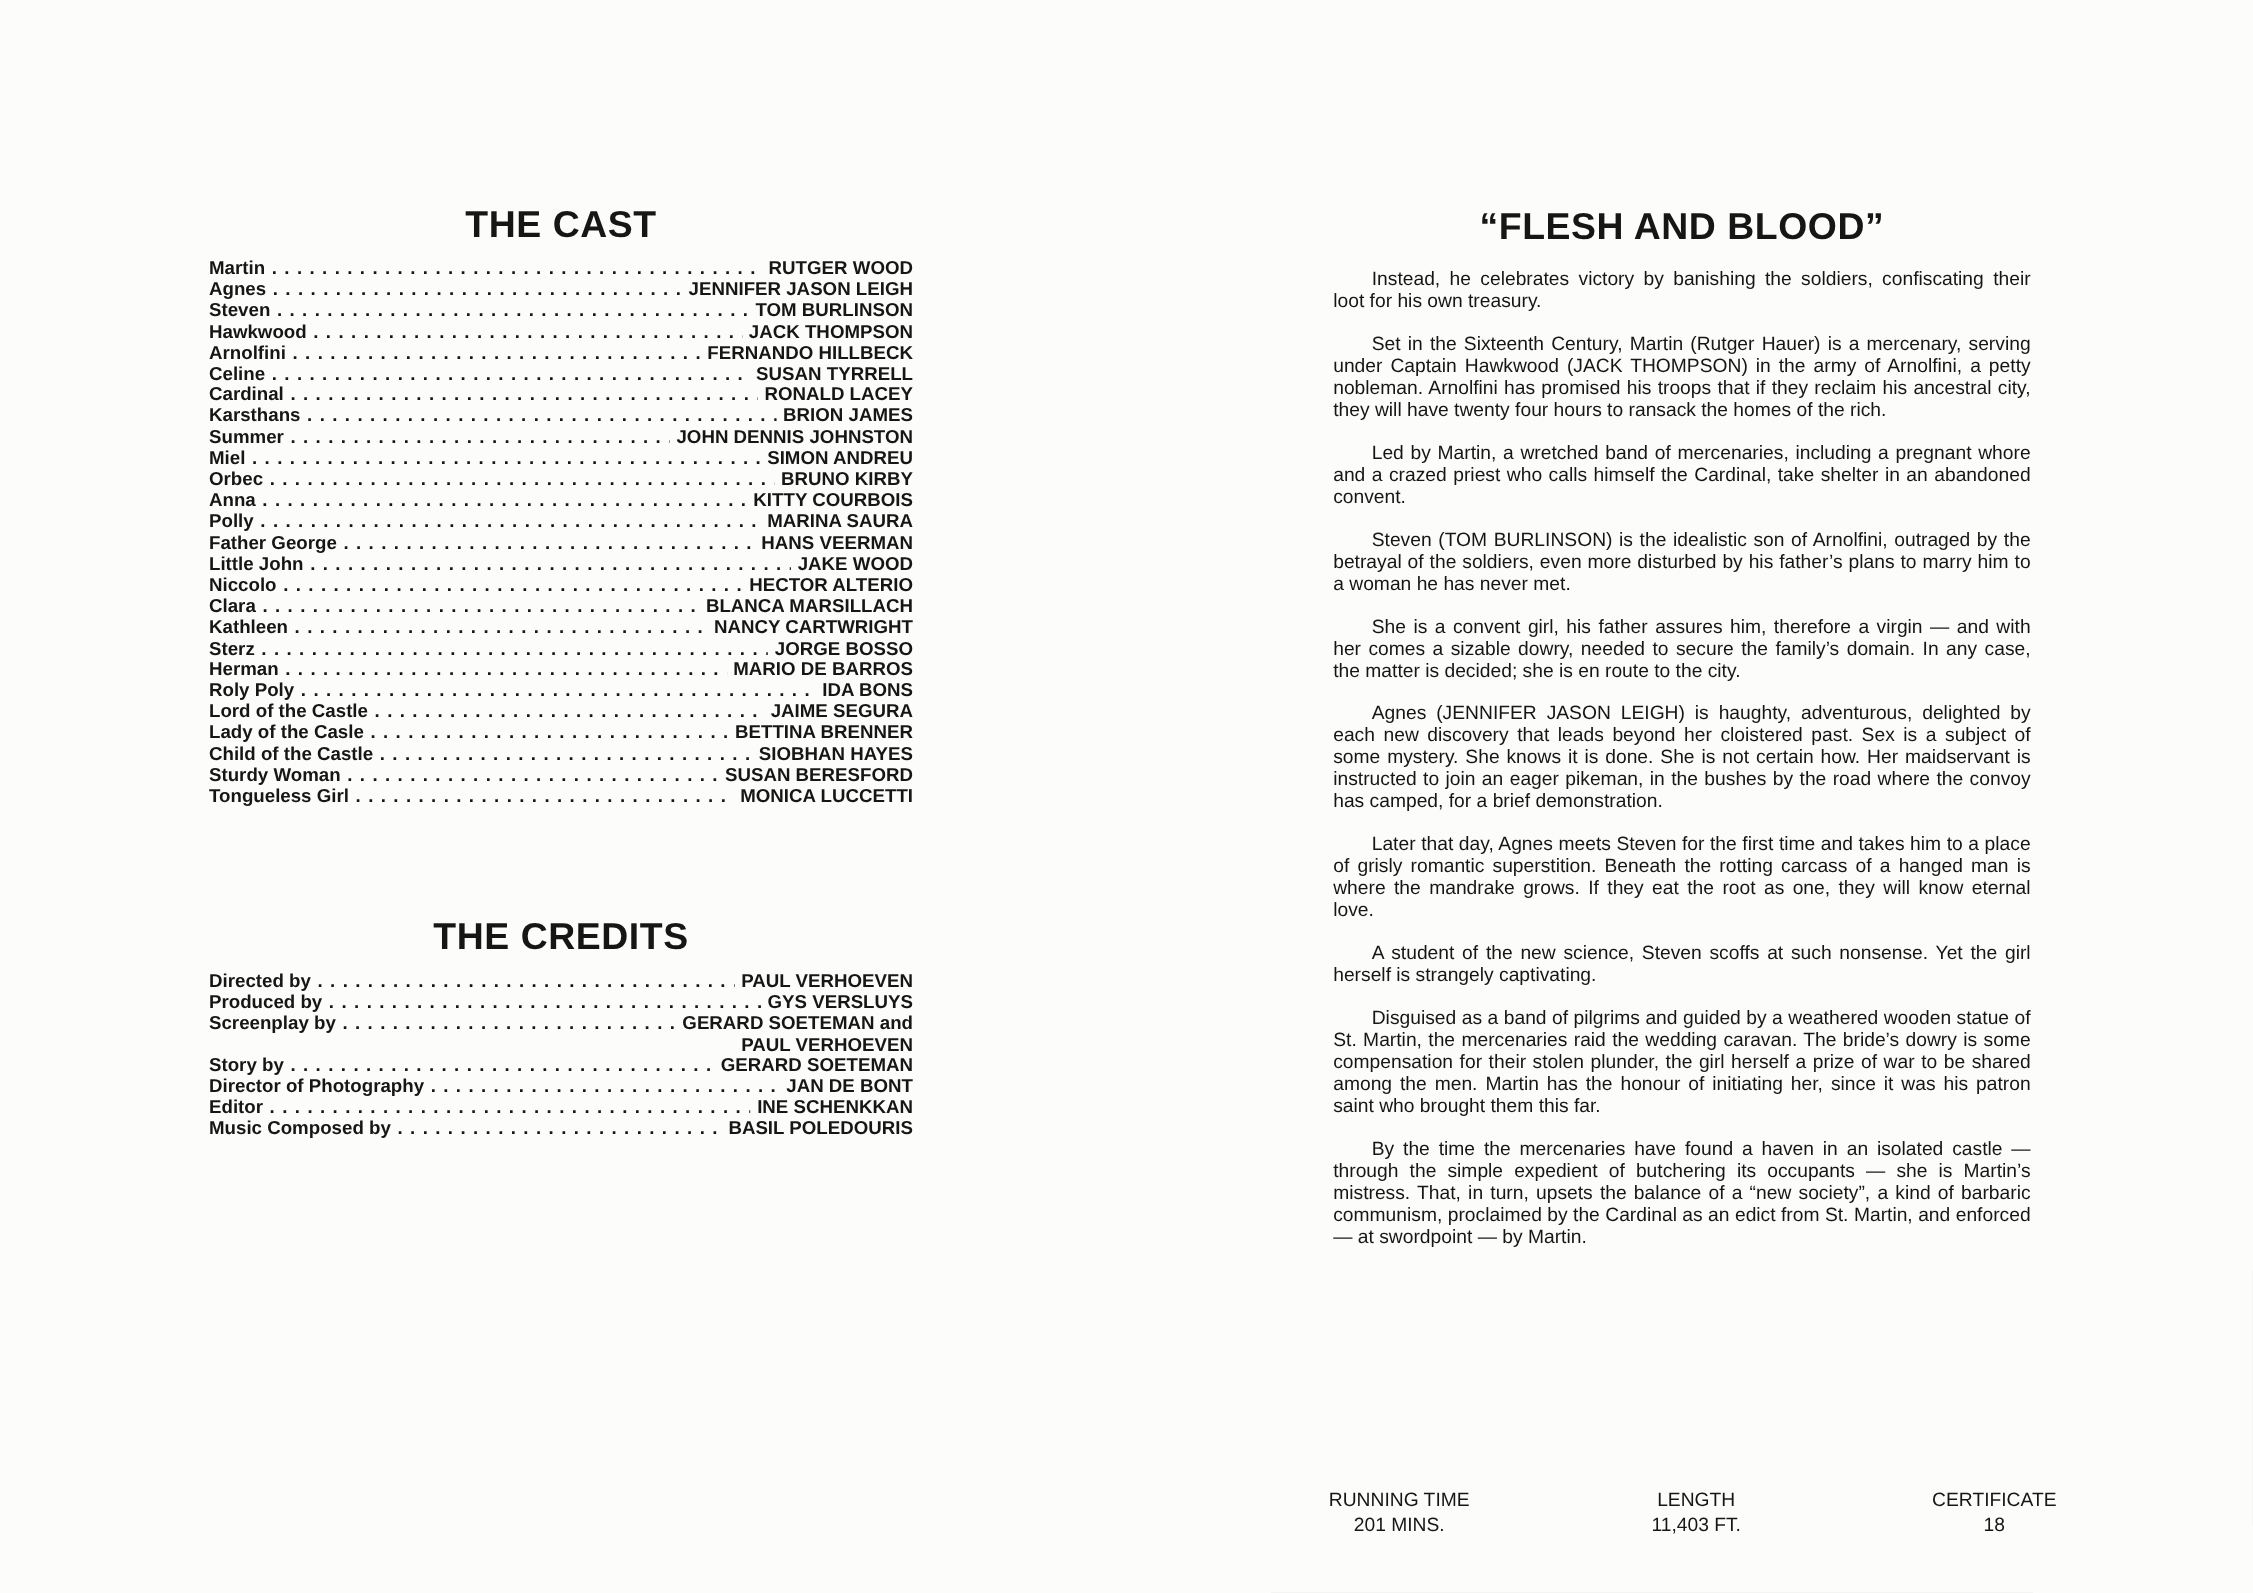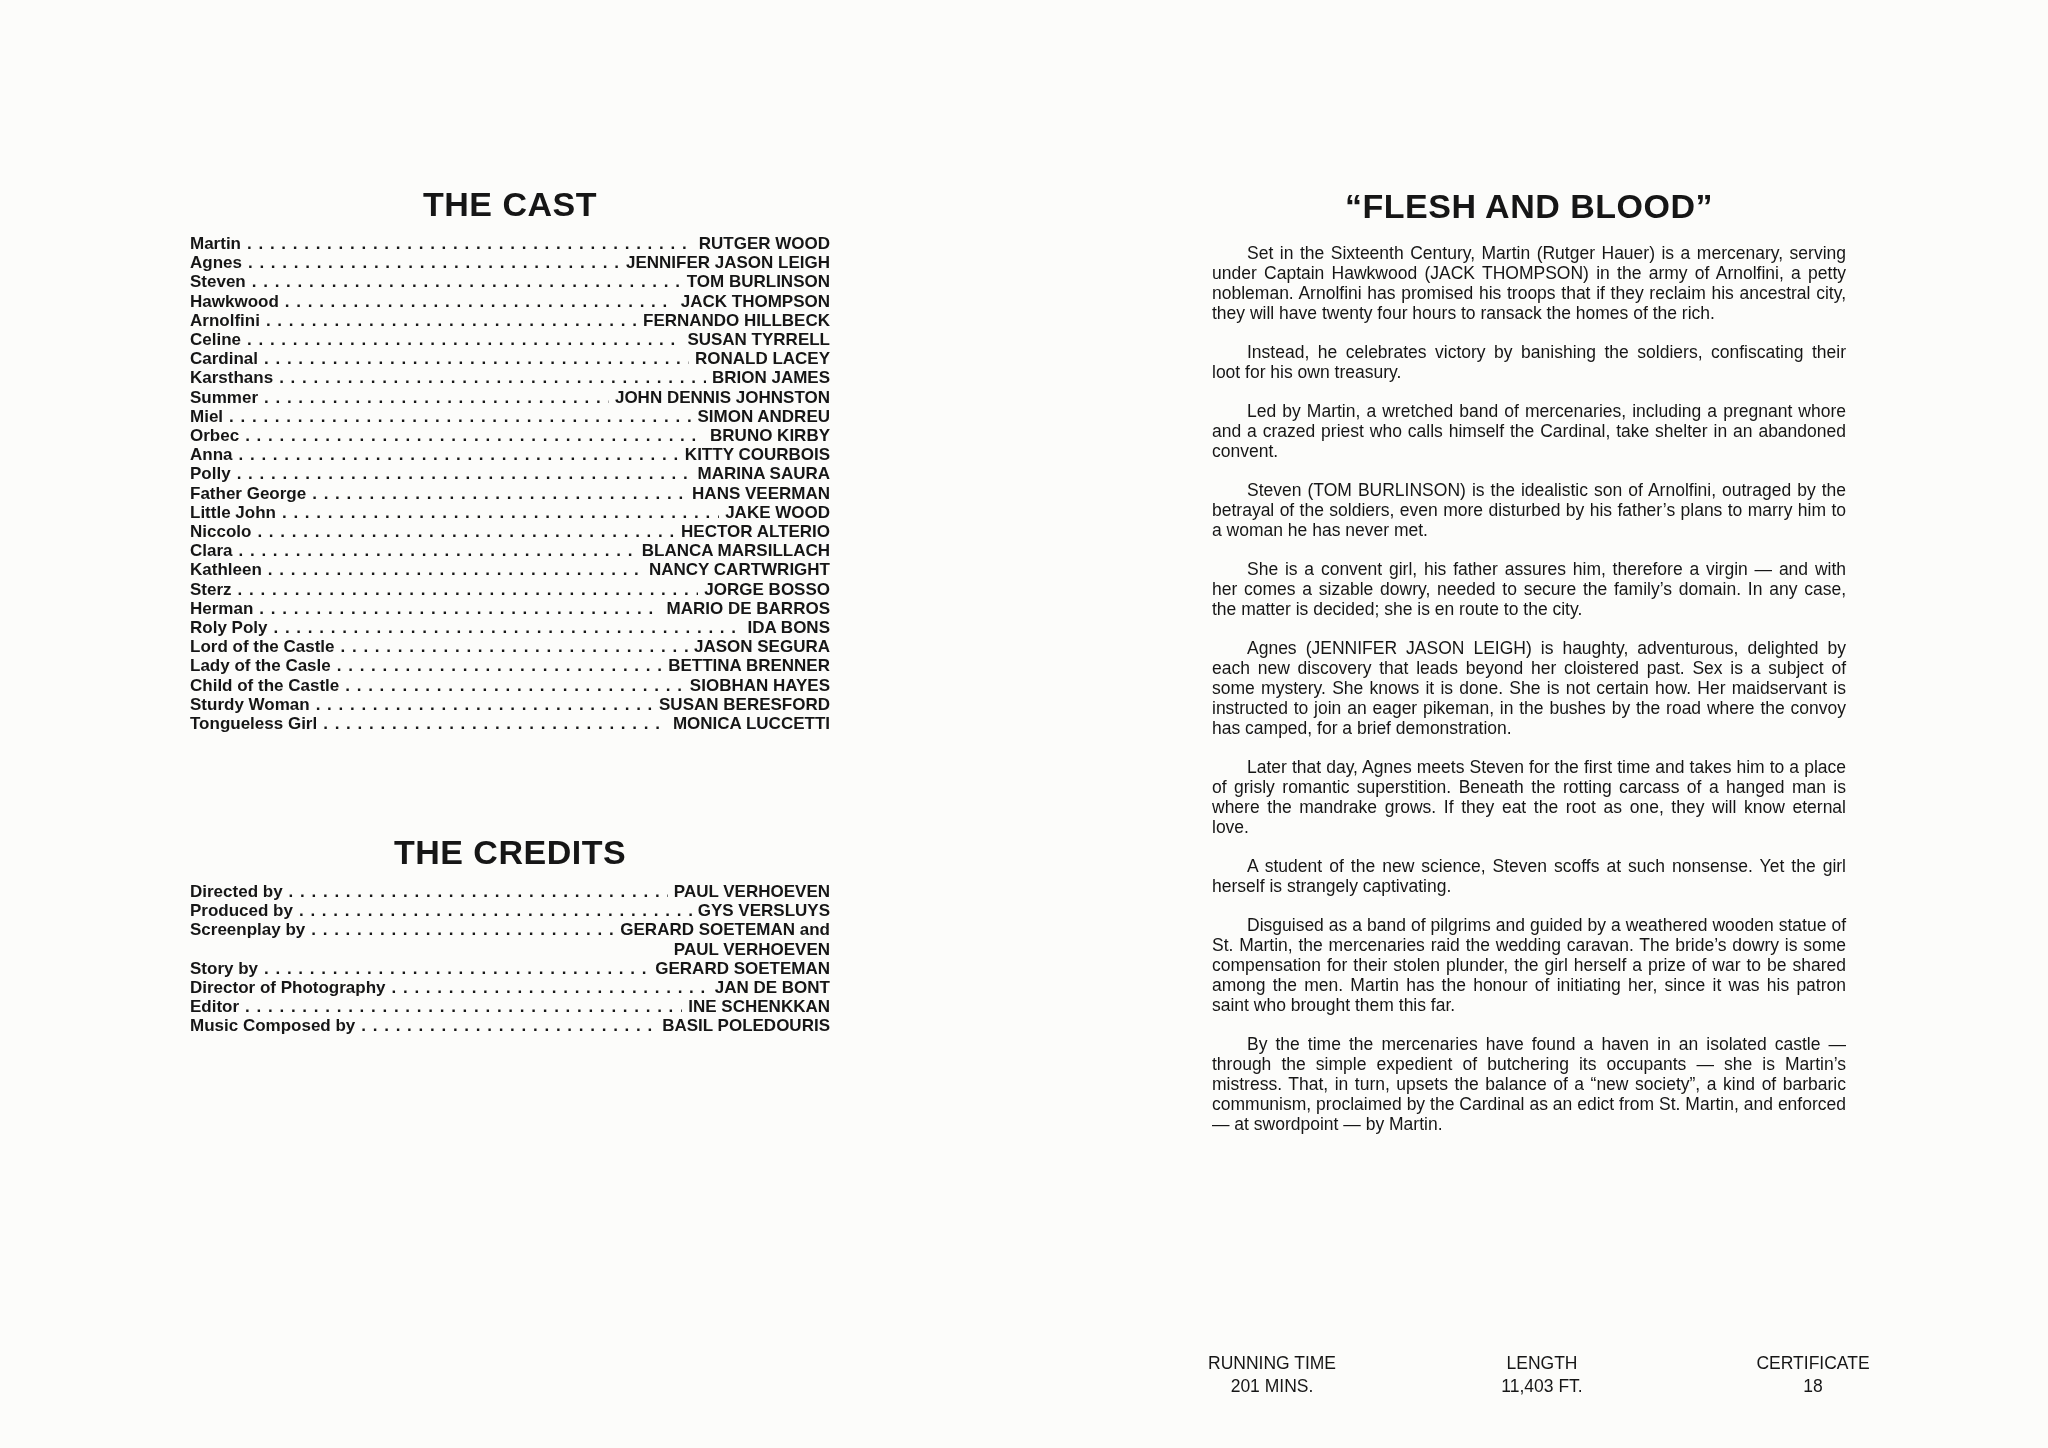--- a/index.html
+++ b/index.html
@@ -184,21 +184,21 @@
 
         <div class="leader-row">
           <span class="role">Roly Poly</span>
           <span class="dots">. . . . . . . . . . . . . . . . . . . . . . . . . . . . . . . . . . . . . . . . . . . . . . . . . . . . . . . . . . . . . . . . . . . . . . . . . . . . . . . . . . . . . . . . . . . . . . . . . . . . . . . . . . . . . . . . . . . . . . . . . . . . . . . . . . . . . . . . . . . . </span>
           <span class="actor">IDA BONS</span>
         </div>
 
         <div class="leader-row">
           <span class="role">Lord of the Castle</span>
           <span class="dots">. . . . . . . . . . . . . . . . . . . . . . . . . . . . . . . . . . . . . . . . . . . . . . . . . . . . . . . . . . . . . . . . . . . . . . . . . . . . . . . . . . . . . . . . . . . . . . . . . . . . . . . . . . . . . . . . . . . . . . . . . . . . . . . . . . . . . . . . . . . . </span>
-          <span class="actor">JASON SEGURA</span>
+          <span class="actor">JAIME SEGURA</span>
         </div>
 
         <div class="leader-row">
           <span class="role">Lady of the Casle</span>
           <span class="dots">. . . . . . . . . . . . . . . . . . . . . . . . . . . . . . . . . . . . . . . . . . . . . . . . . . . . . . . . . . . . . . . . . . . . . . . . . . . . . . . . . . . . . . . . . . . . . . . . . . . . . . . . . . . . . . . . . . . . . . . . . . . . . . . . . . . . . . . . . . . . </span>
           <span class="actor">BETTINA BRENNER</span>
         </div>
 
         <div class="leader-row">
           <span class="role">Child of the Castle</span>
@@ -286,23 +286,23 @@
           </div>
 
         </div>
       </div>
   </div>
 
   <div id="synopsis">
     <h1 class="section-heading">“FLESH AND BLOOD”</h1>
     <div class="paras">
 
+        <p class="para">Instead, he celebrates victory by banishing the soldiers, confiscating their loot for his own treasury.</p>
+
         <p class="para">Set in the Sixteenth Century, Martin (Rutger Hauer) is a mercenary, serving under Captain Hawkwood (JACK THOMPSON) in the army of Arnolfini, a petty nobleman. Arnolfini has promised his troops that if they reclaim his ancestral city, they will have twenty four hours to ransack the homes of the rich.</p>
-
-        <p class="para">Instead, he celebrates victory by banishing the soldiers, confiscating their loot for his own treasury.</p>
 
         <p class="para">Led by Martin, a wretched band of mercenaries, including a pregnant whore and a crazed priest who calls himself the Cardinal, take shelter in an abandoned convent.</p>
 
         <p class="para">Steven (TOM BURLINSON) is the idealistic son of Arnolfini, outraged by the betrayal of the soldiers, even more disturbed by his father’s plans to marry him to a woman he has never met.</p>
 
         <p class="para">She is a convent girl, his father assures him, therefore a virgin — and with her comes a sizable dowry, needed to secure the family’s domain. In any case, the matter is decided; she is en route to the city.</p>
 
         <p class="para">Agnes (JENNIFER JASON LEIGH) is haughty, adventurous, delighted by each new discovery that leads beyond her cloistered past. Sex is a subject of some mystery. She knows it is done. She is not certain how. Her maidservant is instructed to join an eager pikeman, in the bushes by the road where the convoy has camped, for a brief demonstration.</p>
 
         <p class="para">Later that day, Agnes meets Steven for the first time and takes him to a place of grisly romantic superstition. Beneath the rotting carcass of a hanged man is where the mandrake grows. If they eat the root as one, they will know eternal love.</p>

